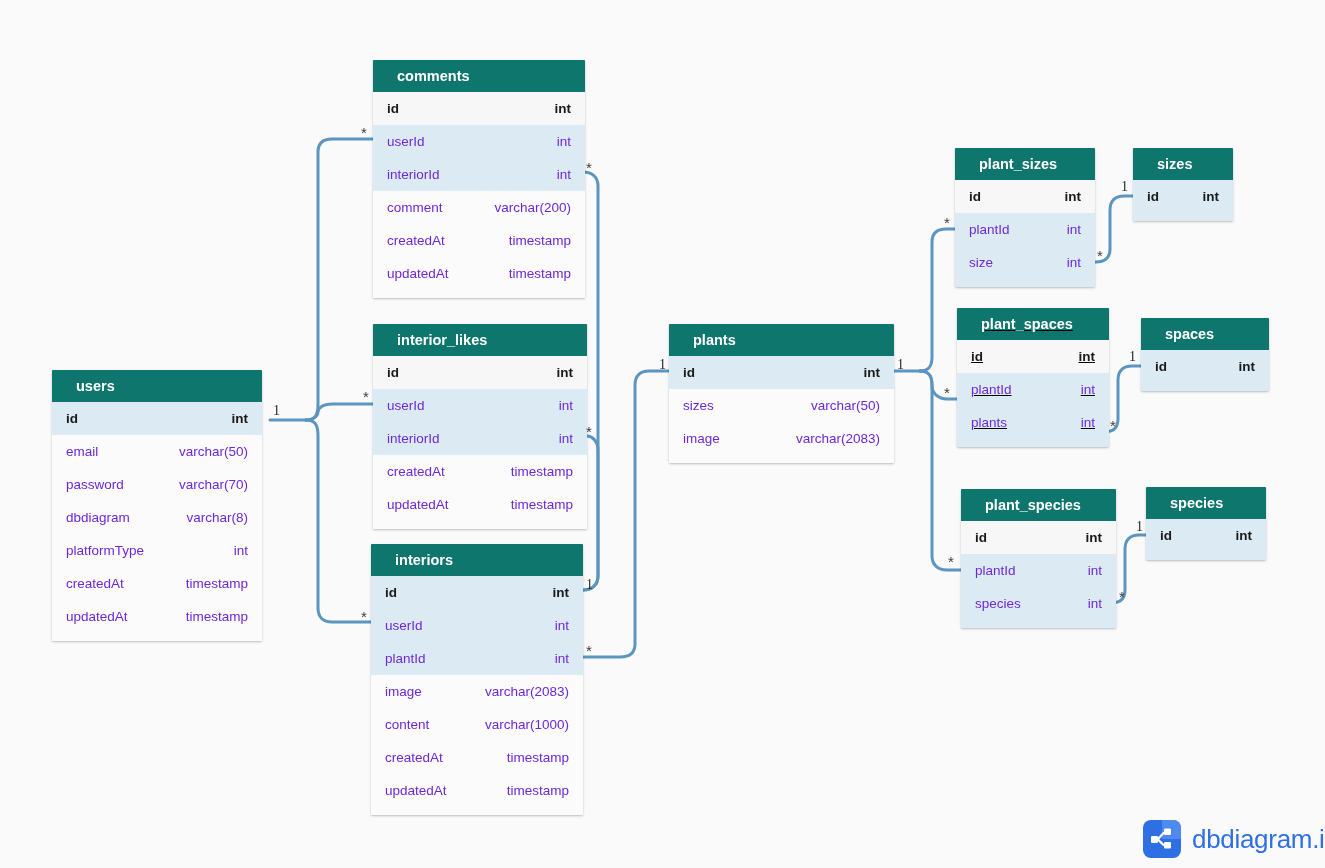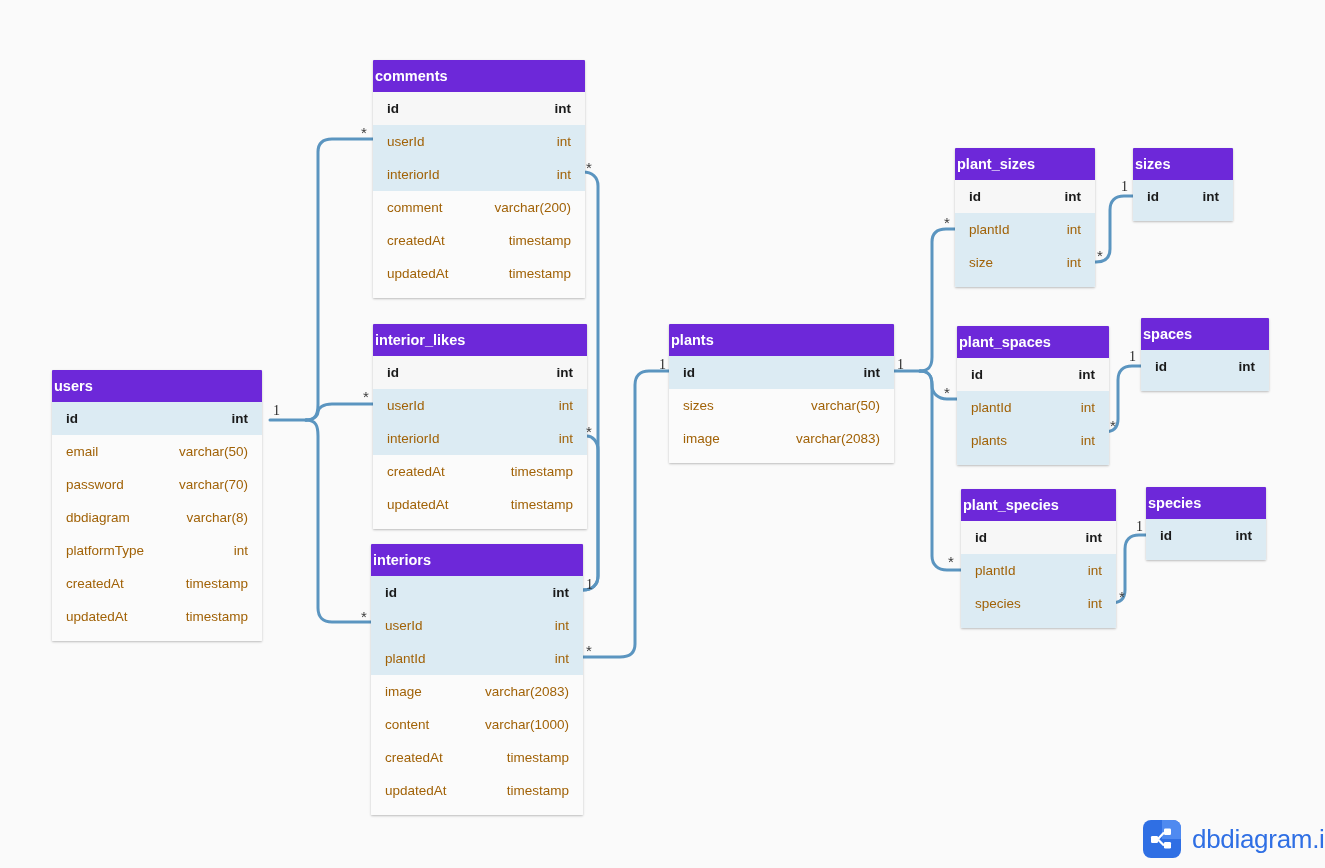--- a/index.html
+++ b/index.html
@@ -31,39 +31,39 @@
     z-index: 1;
   }
   .tbl {
     position: absolute;
     z-index: 2;
     background: #fbfbfb;
     box-shadow: 0 1px 2px rgba(0,0,0,0.16), 0 1px 3px rgba(0,0,0,0.10);
     border-radius: 1px;
   }
   .tbl-head {
-    background: #6d28d9;
+    background: #0f766e;
     color: #ffffff;
     font-weight: bold;
     font-size: 14.5px;
     line-height: 32px;
     height: 32px;
-    padding: 0 2px;
+    padding: 0 24px;
     white-space: nowrap;
     overflow: hidden;
     border-radius: 1px 1px 0 0;
   }
   .row {
     height: 33px;
     display: flex;
     align-items: center;
     justify-content: space-between;
     padding: 0 14px;
     font-size: 13.5px;
-    color: #a16207;
+    color: #6d28d9;
     background: #fbfbfb;
     white-space: nowrap;
   }
   .row .fname { text-align: left; }
   .row .ftype { }
   .row.pk {
     color: #1a1a1a;
     font-weight: bold;
     background: #f7f7f7;
   }
@@ -315,21 +315,21 @@
         <div class="card-pad hl"></div>
       </div>
       <div class="tbl" style="left: 1133px; top: 148px; width: 100px;">
         <div class="tbl-head">sizes</div>
         <div class="row pk hl">
           <span class="fname">id</span>
           <span class="ftype">int</span>
         </div>
         <div class="card-pad hl"></div>
       </div>
-      <div class="tbl" style="left: 957px; top: 326px; width: 152px;">
+      <div class="tbl" style="left: 957px; top: 308px; width: 152px; text-decoration: underline;">
         <div class="tbl-head">plant_spaces</div>
         <div class="row pk">
           <span class="fname">id</span>
           <span class="ftype">int</span>
         </div>
         <div class="row fk">
           <span class="fname">plantId</span>
           <span class="ftype">int</span>
         </div>
         <div class="row fk">

